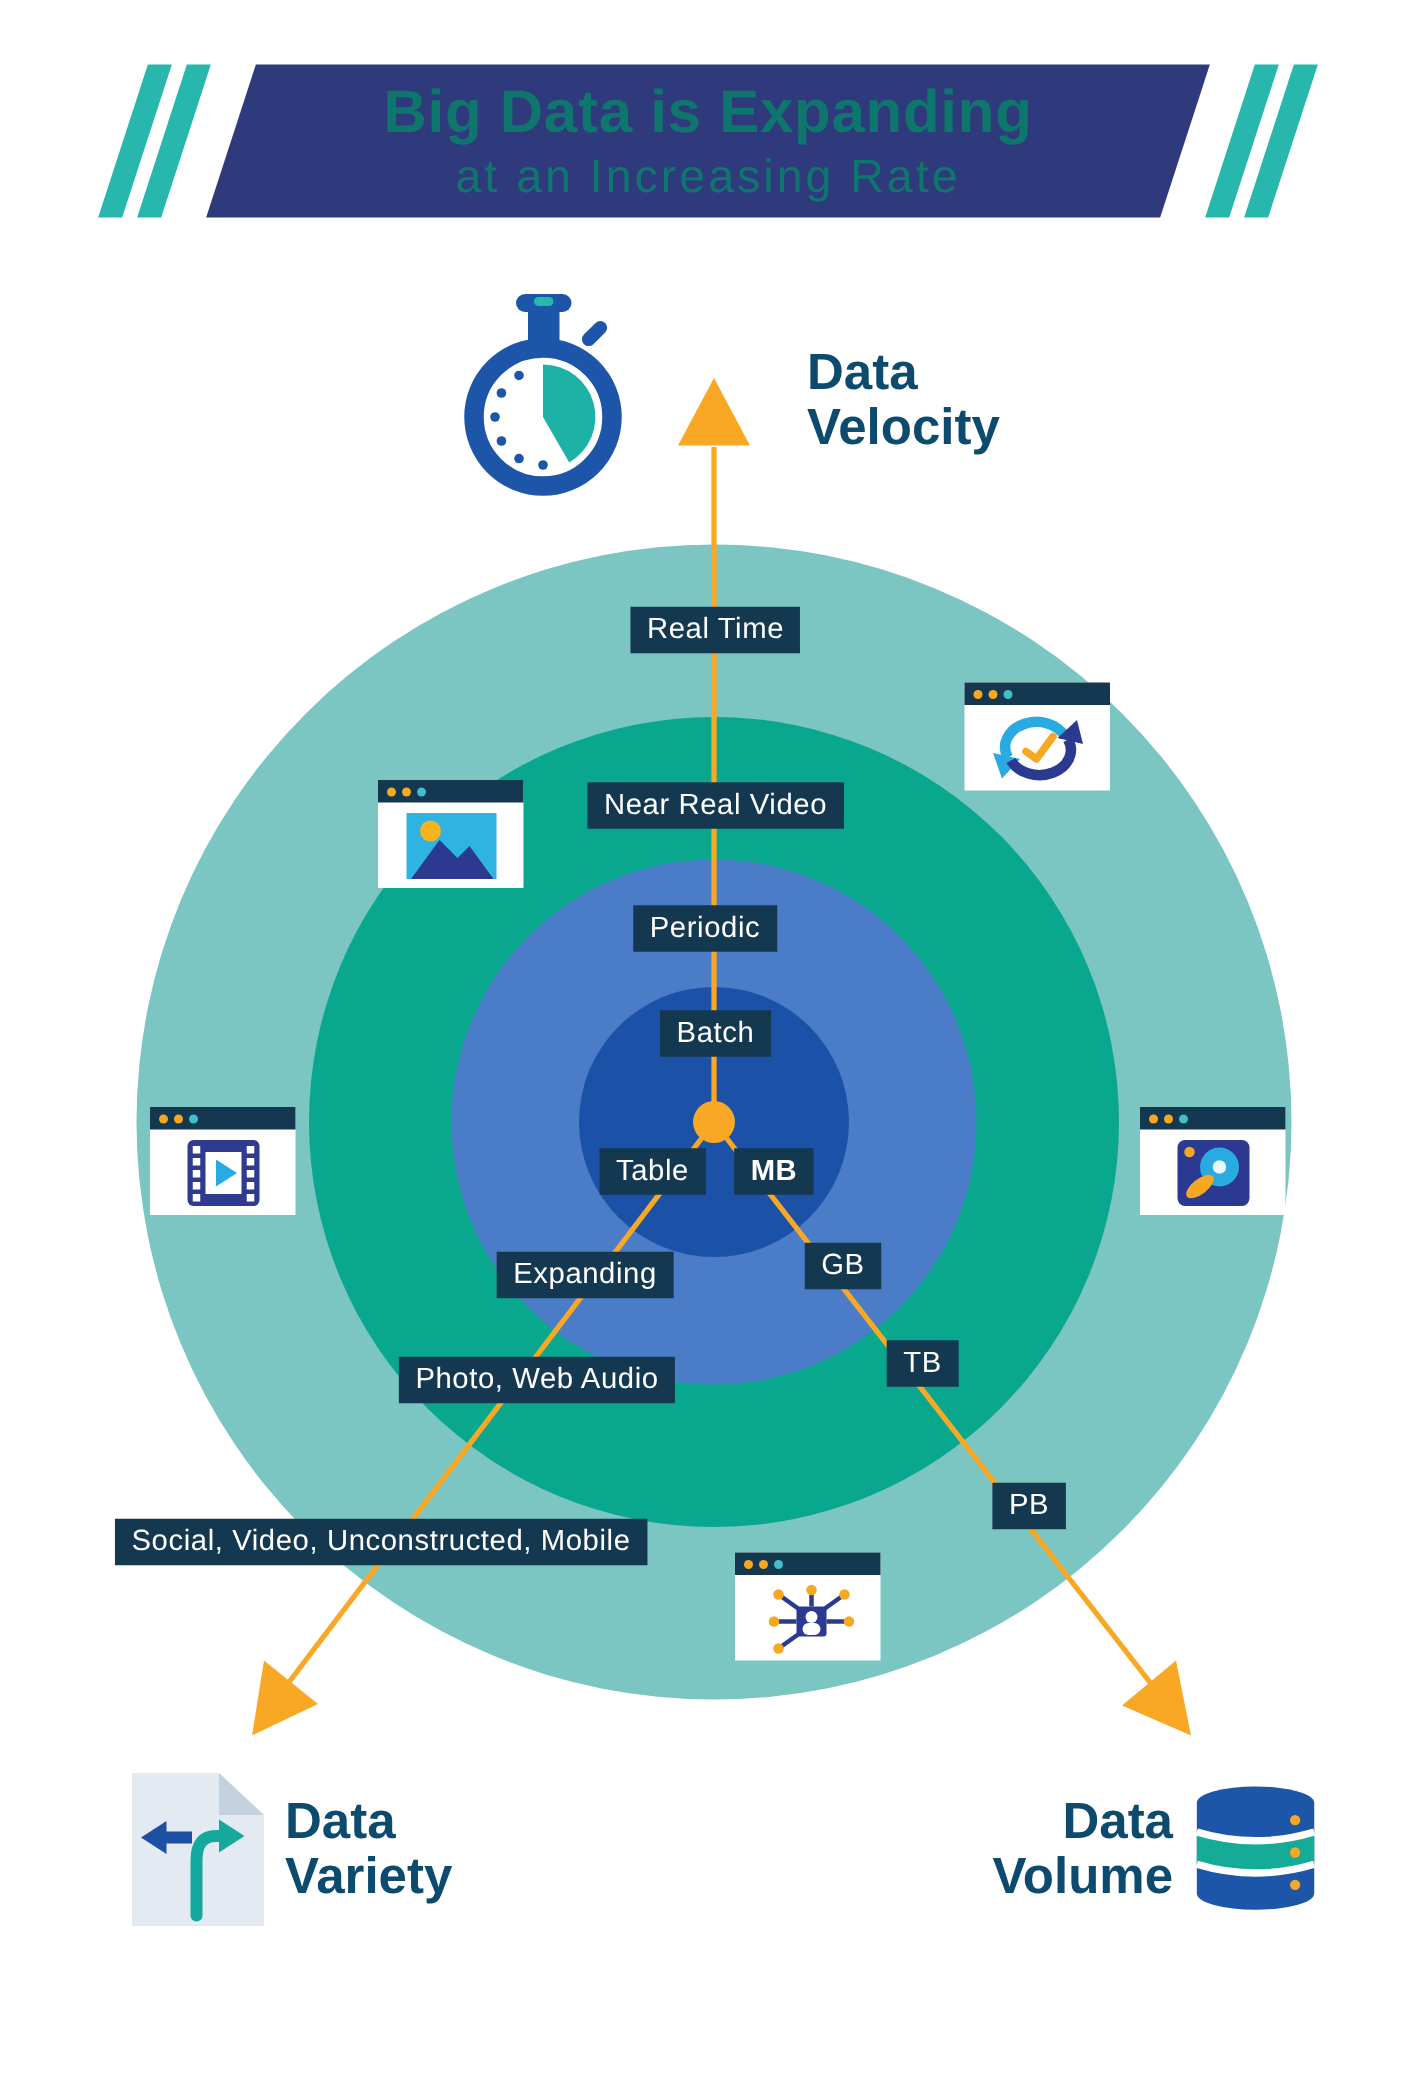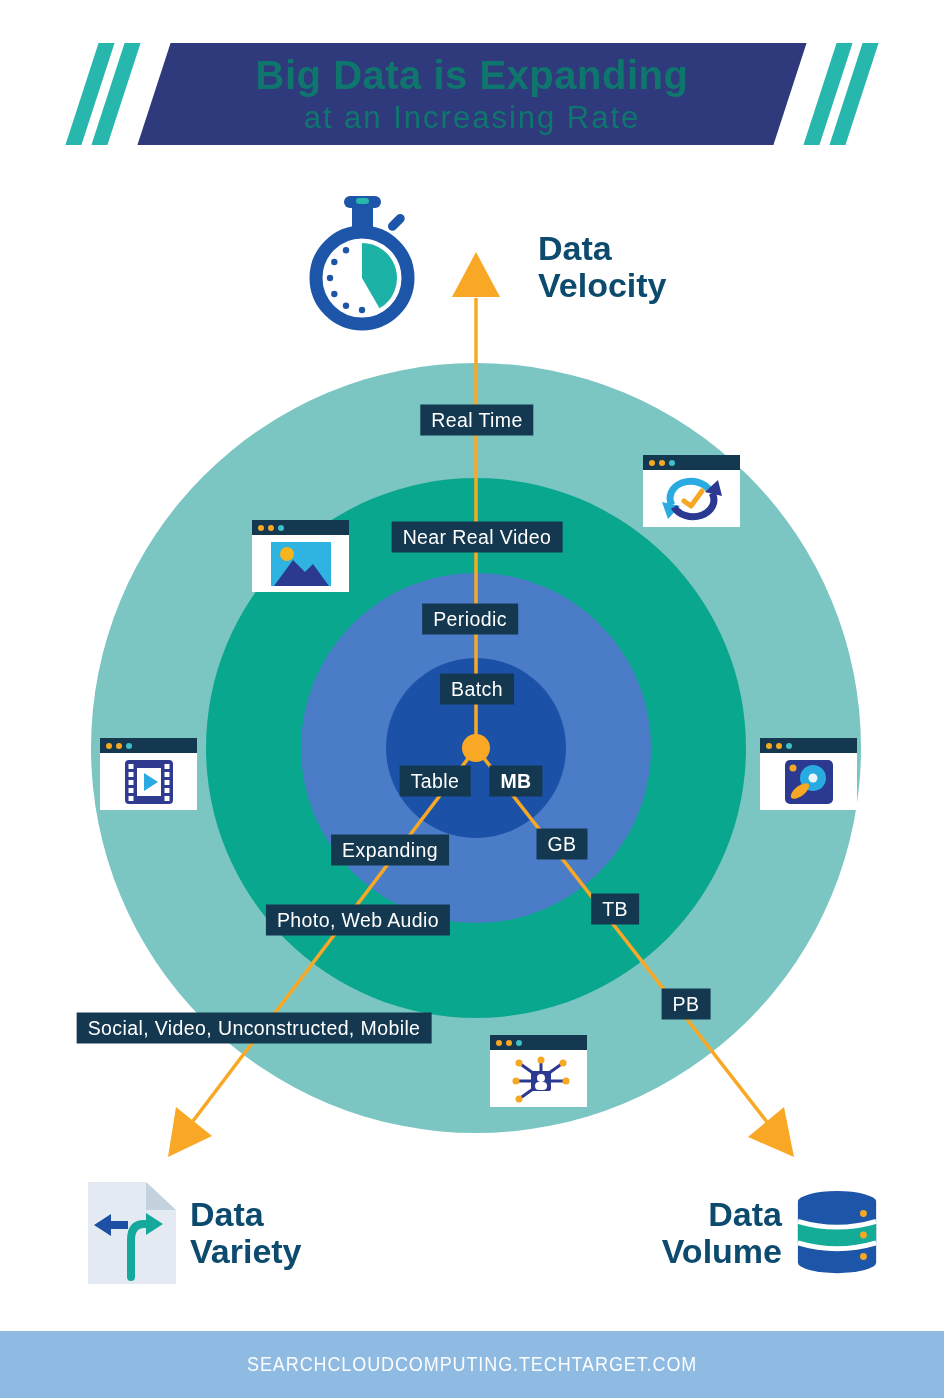--- a/index.html
+++ b/index.html
@@ -234,17 +234,14 @@
     <path d="M5,36 Q45,48 85,36 L85,58 Q45,70 5,58 Z" fill="#14AB97"></path>
     <path d="M5,36 Q45,48 85,36" stroke="#ffffff" stroke-width="5" fill="none"></path>
     <path d="M5,58 Q45,70 85,58" stroke="#ffffff" stroke-width="5" fill="none"></path>
     <g fill="#F7A823">
       <circle cx="72" cy="28" r="3.5"></circle>
         <circle cx="72" cy="50" r="3.5"></circle>
         <circle cx="72" cy="72" r="3.5"></circle>
     </g>
   </svg>
 
-  <div class="footer">
-    <span class="footer-text">SEARCHCLOUDCOMPUTING.TECHTARGET.COM</span>
-  </div>
 
 </div>
 
 </body></html>

